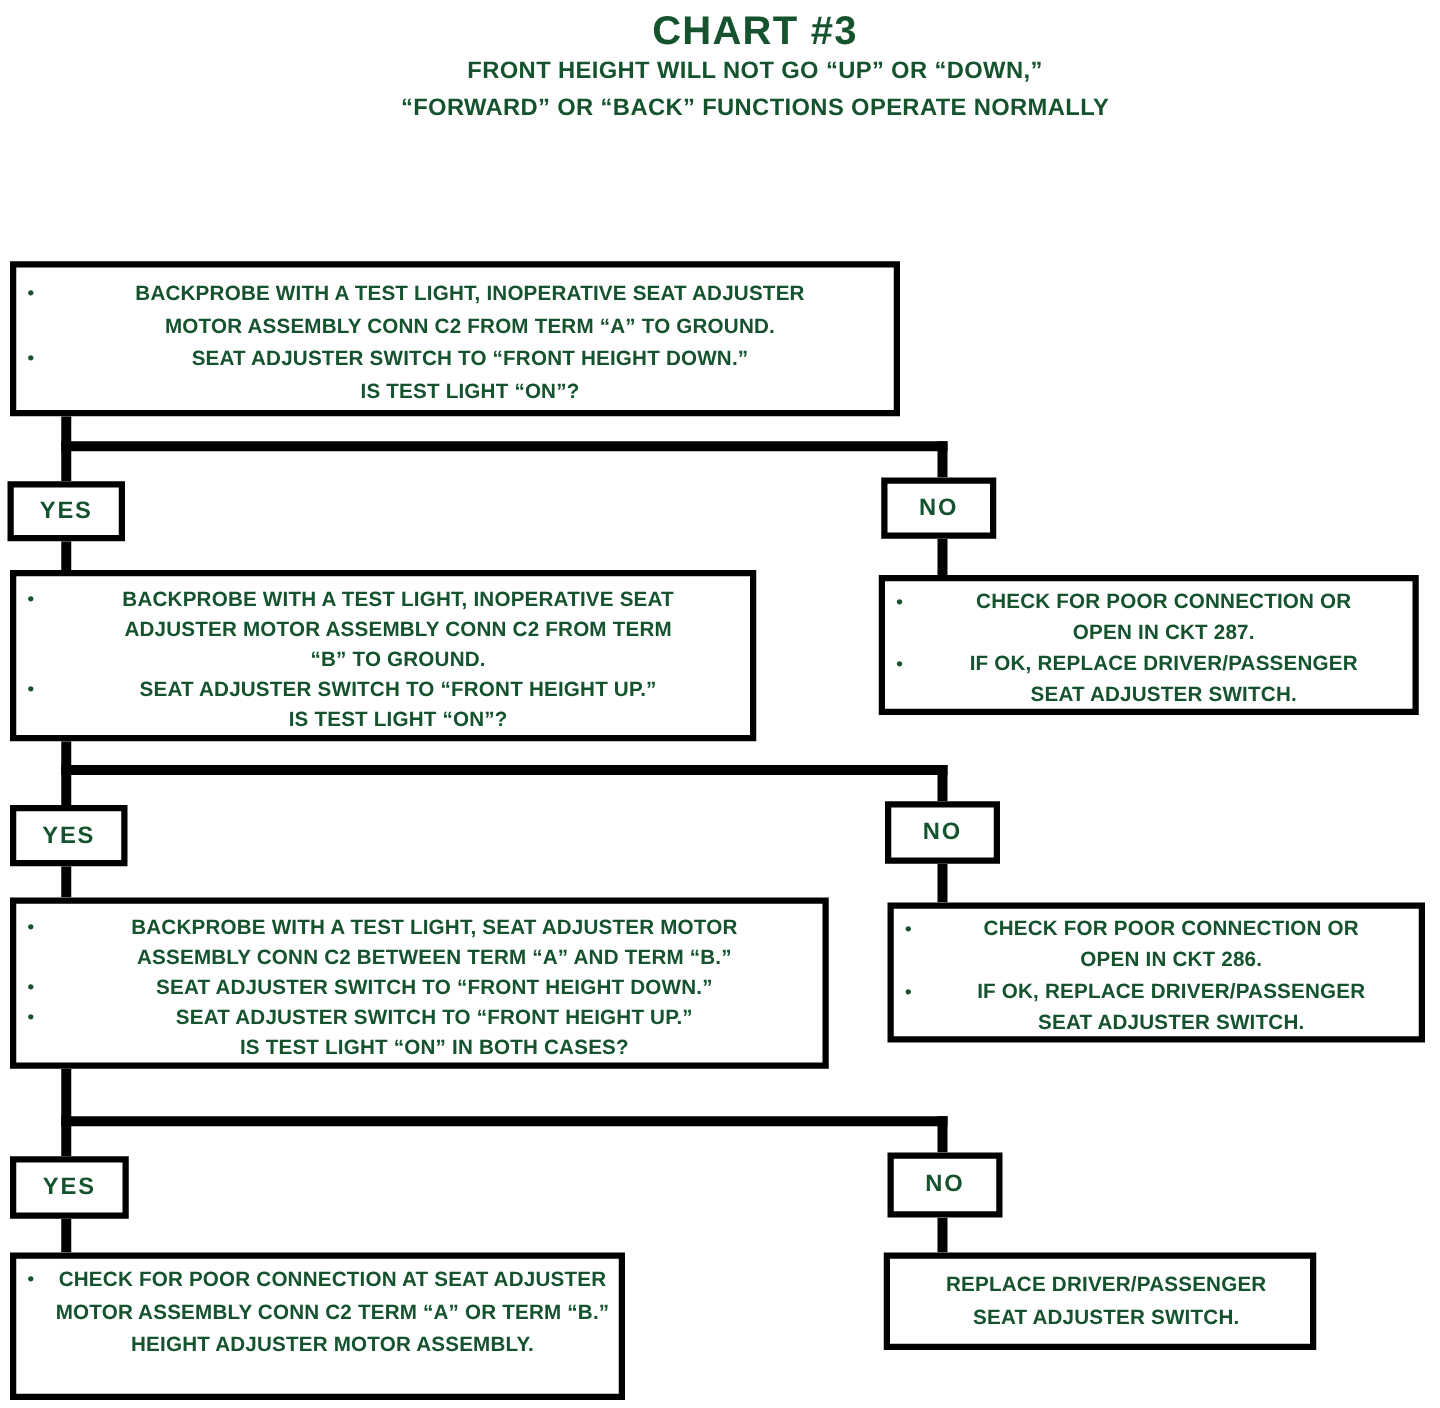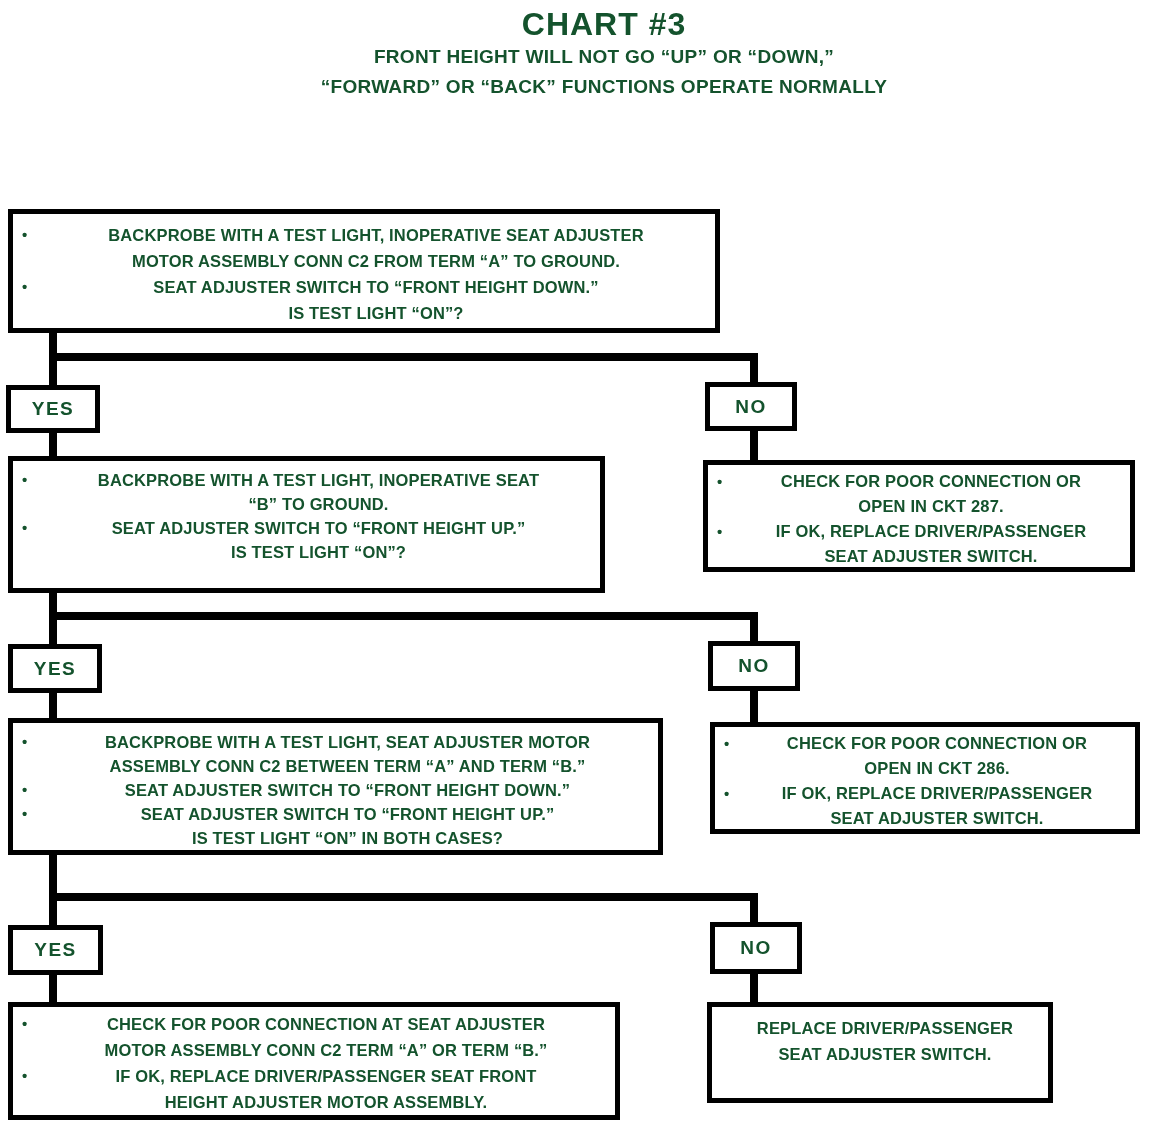--- a/index.html
+++ b/index.html
@@ -97,20 +97,21 @@
     <div class="line">MOTOR ASSEMBLY CONN C2 FROM TERM “A” TO GROUND.</div>
     <div class="line bl">SEAT ADJUSTER SWITCH TO “FRONT HEIGHT DOWN.”</div>
     <div class="line">IS TEST LIGHT “ON”?</div>
   </div>
 
   <div class="fbox decision" style="left:6px;top:385px;width:94px;height:48px">YES</div>
   <div class="fbox decision" style="left:705px;top:382px;width:92px;height:49px">NO</div>
 
   <div class="fbox compact" style="left:8px;top:456px;width:597px;height:137px;padding-top:7px">
     <div class="line bl">BACKPROBE WITH A TEST LIGHT, INOPERATIVE SEAT</div>
+    <div class="line">ADJUSTER MOTOR ASSEMBLY CONN C2 FROM TERM</div>
     <div class="line">“B” TO GROUND.</div>
     <div class="line bl">SEAT ADJUSTER SWITCH TO “FRONT HEIGHT UP.”</div>
     <div class="line">IS TEST LIGHT “ON”?</div>
   </div>
 
   <div class="fbox mid" style="left:703px;top:460px;width:432px;height:112px;padding-top:4px">
     <div class="line bl">CHECK FOR POOR CONNECTION OR</div>
     <div class="line">OPEN IN CKT 287.</div>
     <div class="line bl">IF OK, REPLACE DRIVER/PASSENGER</div>
     <div class="line">SEAT ADJUSTER SWITCH.</div>
@@ -130,25 +131,24 @@
   <div class="fbox mid" style="left:710px;top:722px;width:430px;height:112px;padding-top:4px">
     <div class="line bl">CHECK FOR POOR CONNECTION OR</div>
     <div class="line">OPEN IN CKT 286.</div>
     <div class="line bl">IF OK, REPLACE DRIVER/PASSENGER</div>
     <div class="line">SEAT ADJUSTER SWITCH.</div>
   </div>
 
   <div class="fbox decision" style="left:8px;top:925px;width:95px;height:50px">YES</div>
   <div class="fbox decision" style="left:710px;top:922px;width:92px;height:52px">NO</div>
 
-  <div class="fbox" style="left:8px;top:1002px;width:612px;height:118px;padding-top:4px">
+  <div class="fbox" style="left:8px;top:1002px;width:492px;height:118px;padding-top:4px">
     <div class="line bl">CHECK FOR POOR CONNECTION AT SEAT ADJUSTER</div>
     <div class="line">MOTOR ASSEMBLY CONN C2 TERM “A” OR TERM “B.”</div>
-    <div class="line bl">IF OK, REPLACE DRIVER/PASSENGER SEAT FRONT</div>
     <div class="line">HEIGHT ADJUSTER MOTOR ASSEMBLY.</div>
   </div>
 
-  <div class="fbox" style="left:707px;top:1002px;width:346px;height:101px;padding-top:8px">
+  <div class="fbox" style="left:707px;top:1002px;width:346px;height:78px;padding-top:8px">
     <div class="line nb">REPLACE DRIVER/PASSENGER</div>
     <div class="line nb">SEAT ADJUSTER SWITCH.</div>
   </div>
 
 </div>
 
 </body></html>

